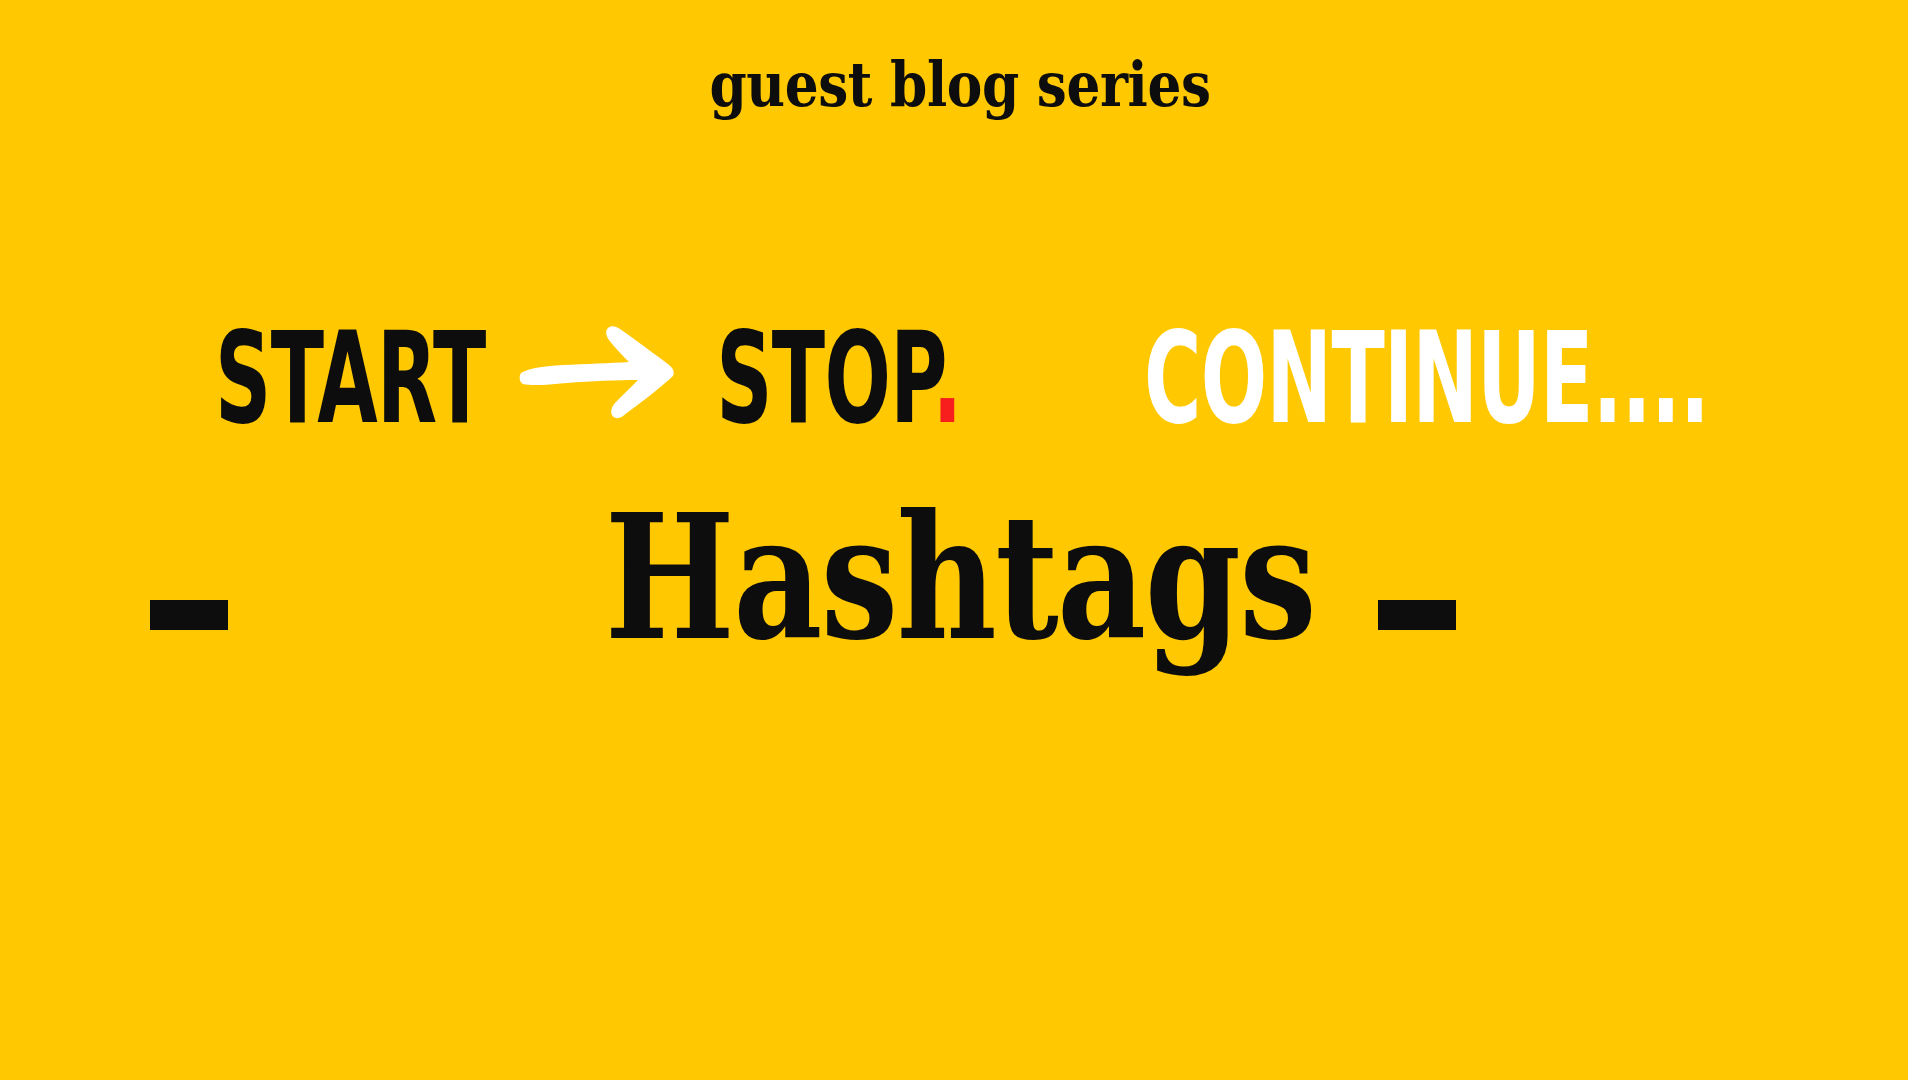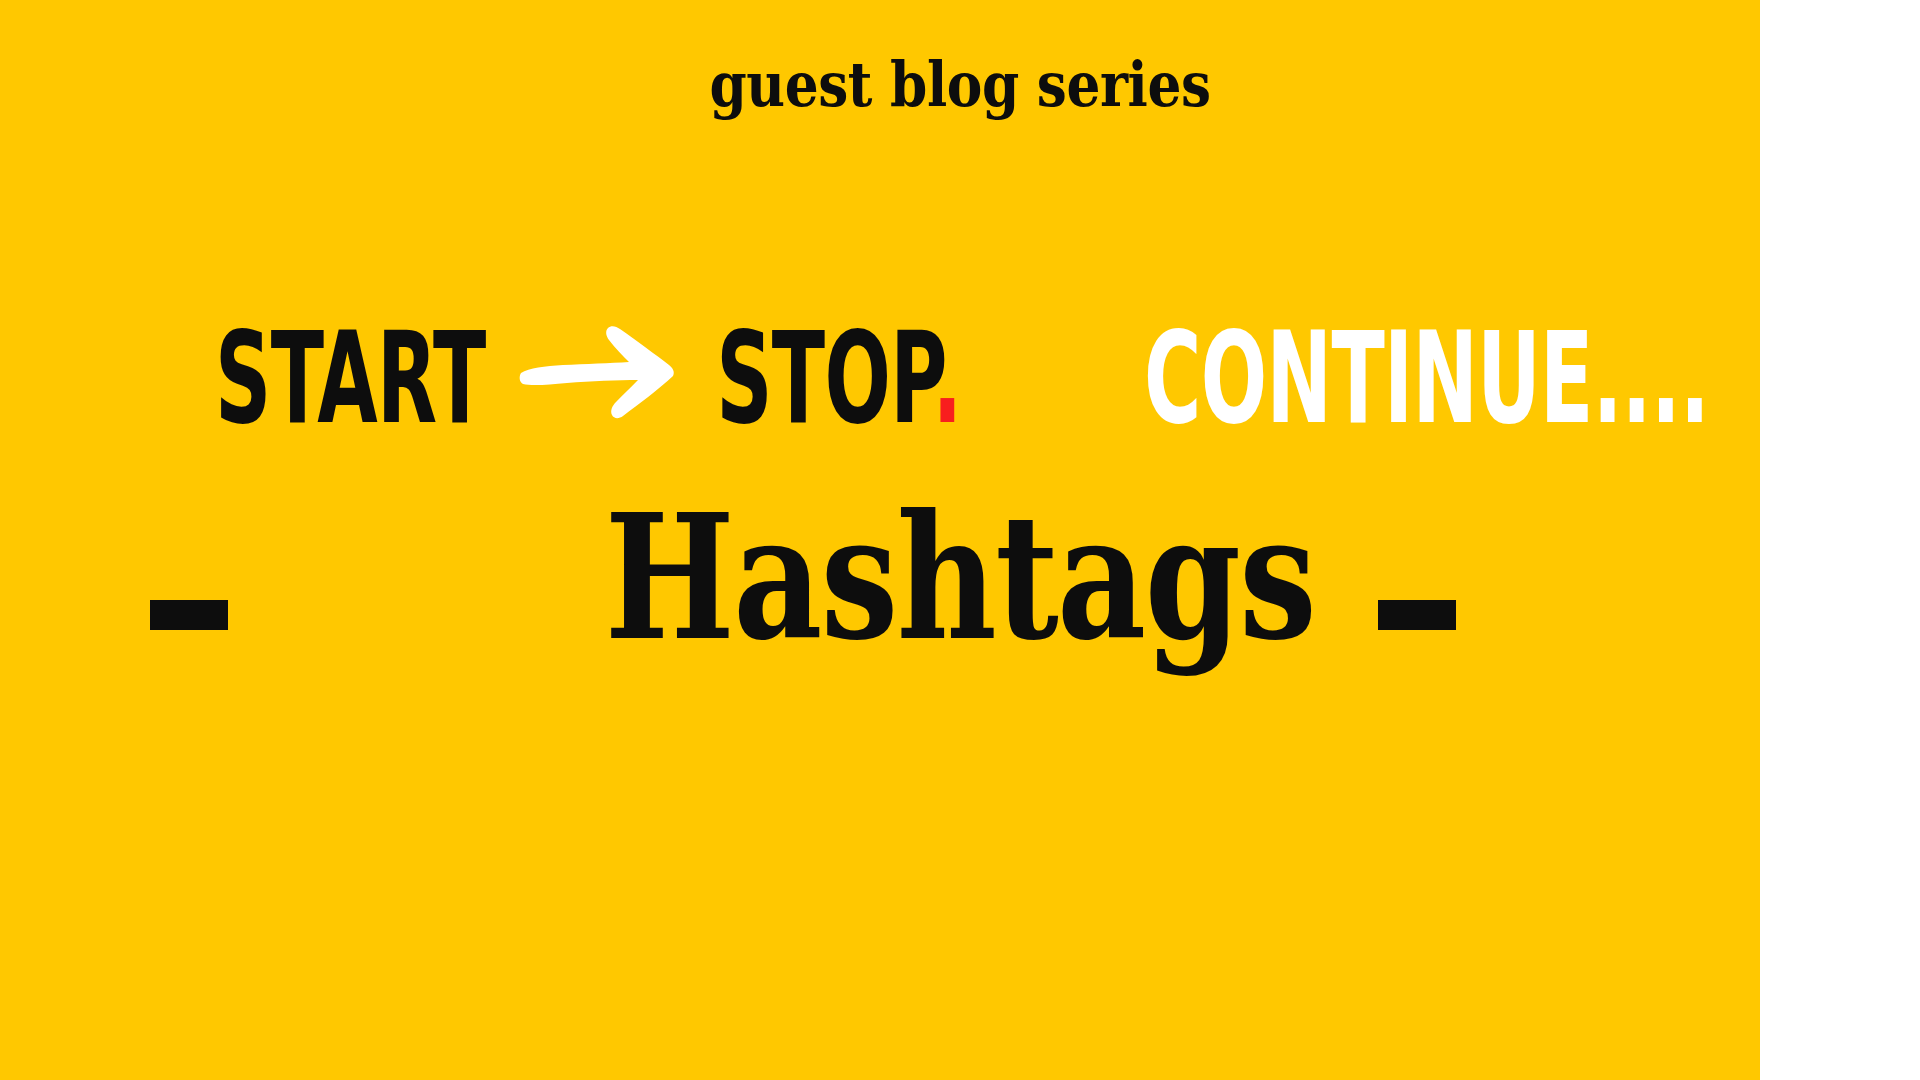--- a/index.html
+++ b/index.html
@@ -10,21 +10,21 @@
 
   body {
     width: 1920px;
     height: 1080px;
     overflow: hidden;
     font-family: "Liberation Sans", sans-serif;
   }
 
   #slide {
     position: relative;
-    width: 1760px;
+    width: 1908px;
     height: 1080px;
     background: #FFC800;
     overflow: hidden;
   }
 
   
   #eyebrow {
     position: absolute;
     top: 52px;
     left: 0;

